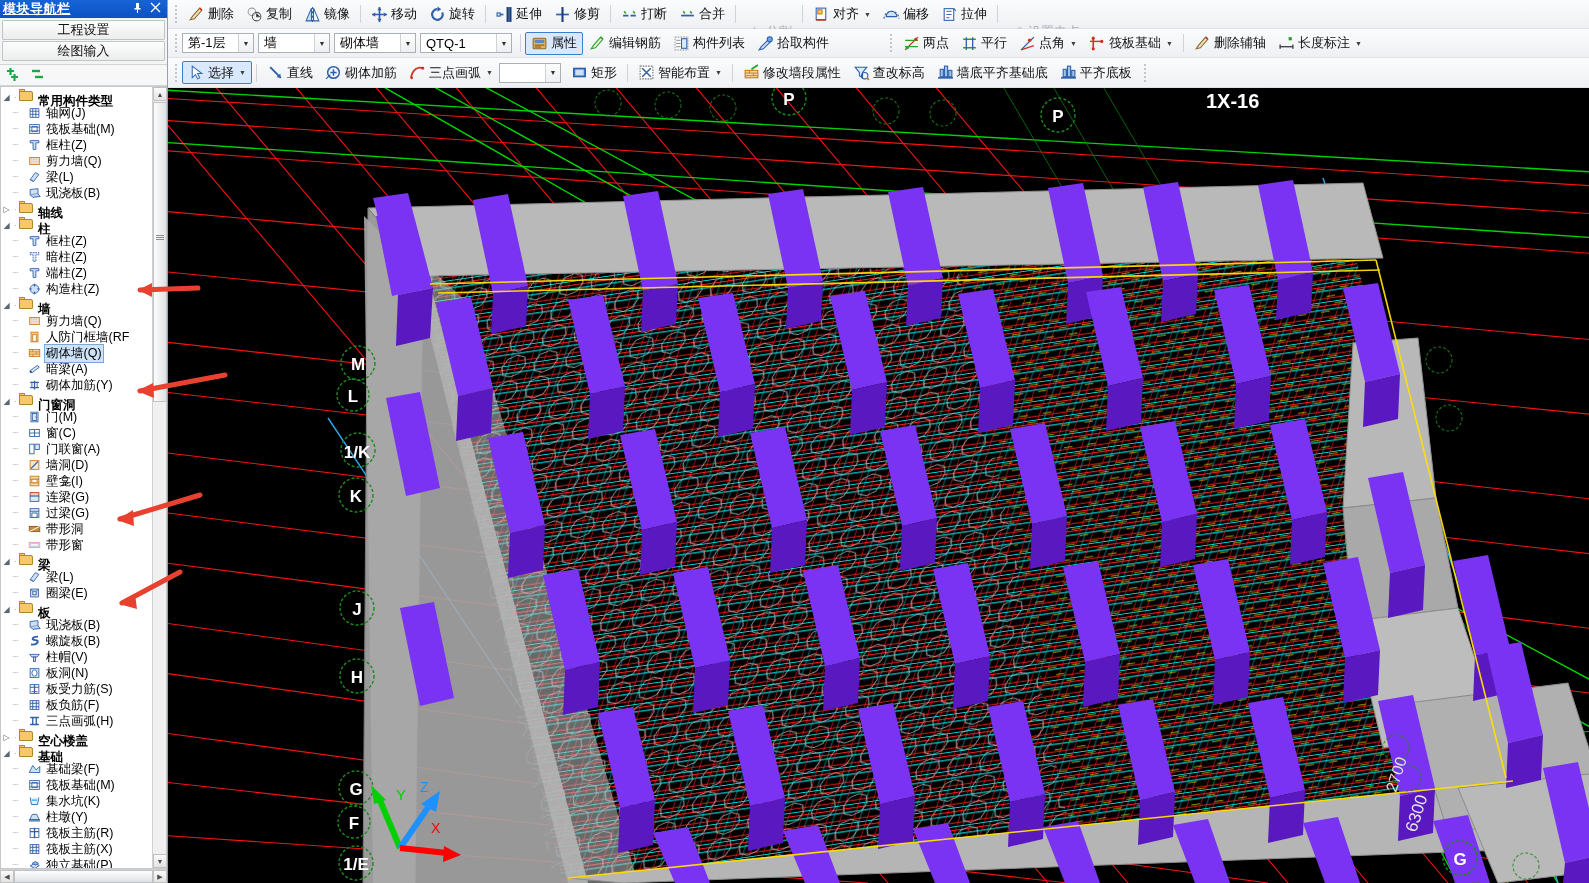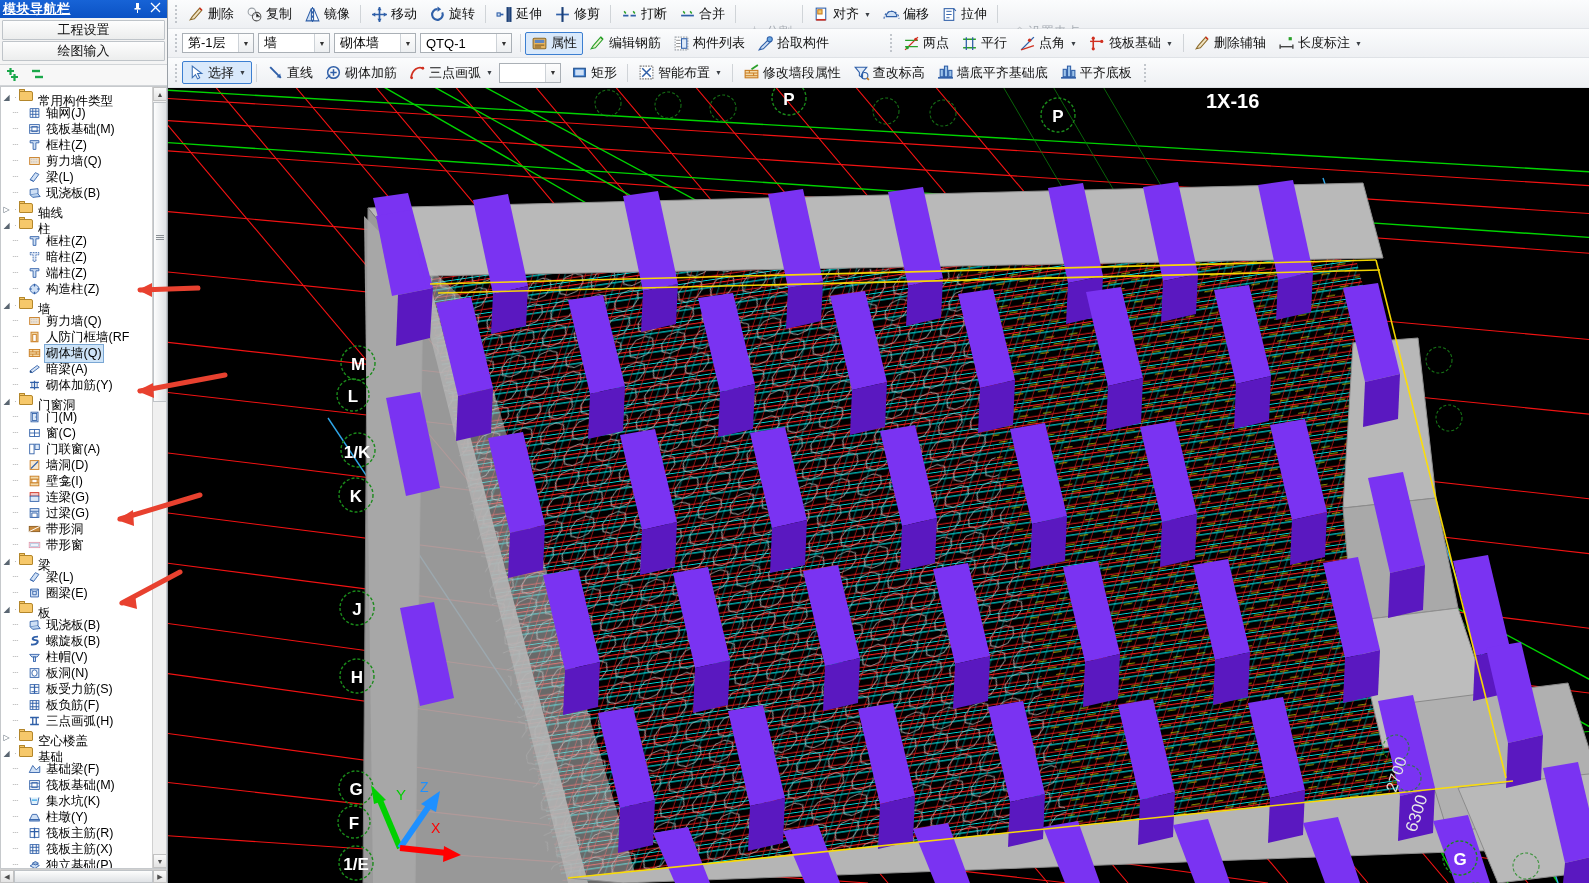--- a/index.html
+++ b/index.html
@@ -43,21 +43,21 @@
 
   
   #tree-wrap { flex:1; position:relative; background:#fff; border:1px solid #c6c9cc; margin:0; overflow:hidden;}
   #tree { position:absolute; left:0; top:0; right:14px; bottom:0; overflow:hidden; padding-top:2px;}
   .node { display:flex; align-items:center; height:16px; white-space:nowrap; font-size:12.5px; color:#000; cursor:pointer;}
   .node .exp { width:11px; text-align:center; color:#5a6672; font-size:8px; }
   .node .dots{ width:7px; color:#b4b4b4; font-size:9px; text-align:center;}
   .node .ico { width:15px; height:14px; margin-right:2px; display:inline-block; flex:none;}
   .node .lbl { padding: 0 2px; }
   .node.sel .lbl { background:#cde3f7; border:1px solid #7aa7d4; padding:0 1px; }
-  .node.grp .lbl { font-weight:normal;margin-top:8px; }
+  .node.grp .lbl { font-weight:bold;margin-top:8px; }
   
   .folder { position:relative; width:15px; height:12px; }
   .folder i { position:absolute; display:block; }
   .folder .back { left:0; top:1px; width:14px; height:10px; background:#f6c86a; border:1px solid #b3862a; border-radius:1px 2px 1px 1px;}
   .folder .tab  { left:0; top:-1px; width:6px; height:3px; background:#f6c86a; border:1px solid #b3862a; border-bottom:none; border-radius:1px 1px 0 0;}
   
   .vscroll { position:absolute; right:0; top:0; width:14px; bottom:0; background:#f0f0f0; border-left:1px solid #d0d0d0;}
   .vscroll .arw { height:14px; width:14px; background:linear-gradient(to bottom,#fafafa,#e3e3e3); border:1px solid #c2c2c2; display:flex;align-items:center;justify-content:center;color:#4d4d4d;font-size:7px;cursor:pointer;}
   .vscroll .arw.bot { position:absolute; bottom:0; }
   .vscroll .thumb { position:absolute; left:0; top:15px; width:14px; height:300px; background:linear-gradient(to right,#fdfdfd,#dfe2e5); border:1px solid #bfc3c7; cursor:pointer;}

